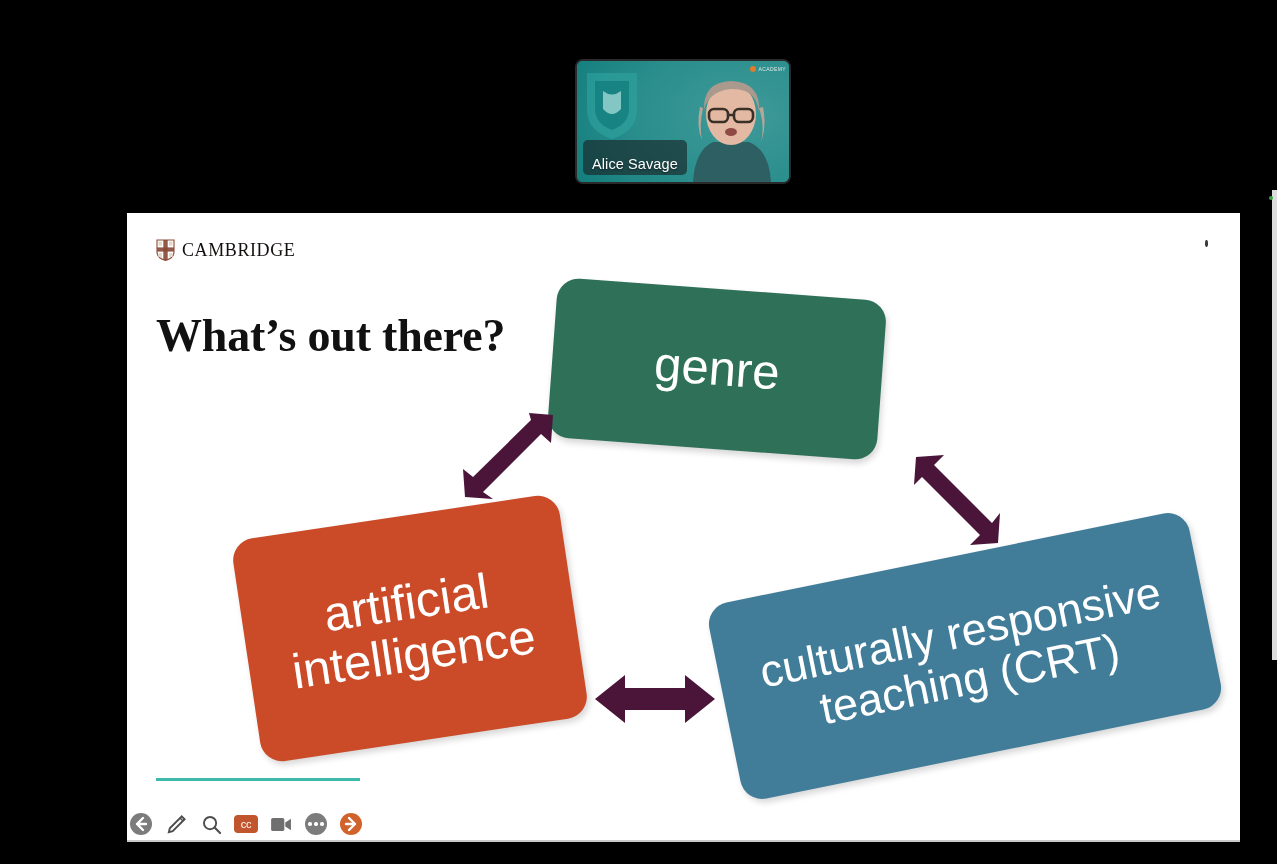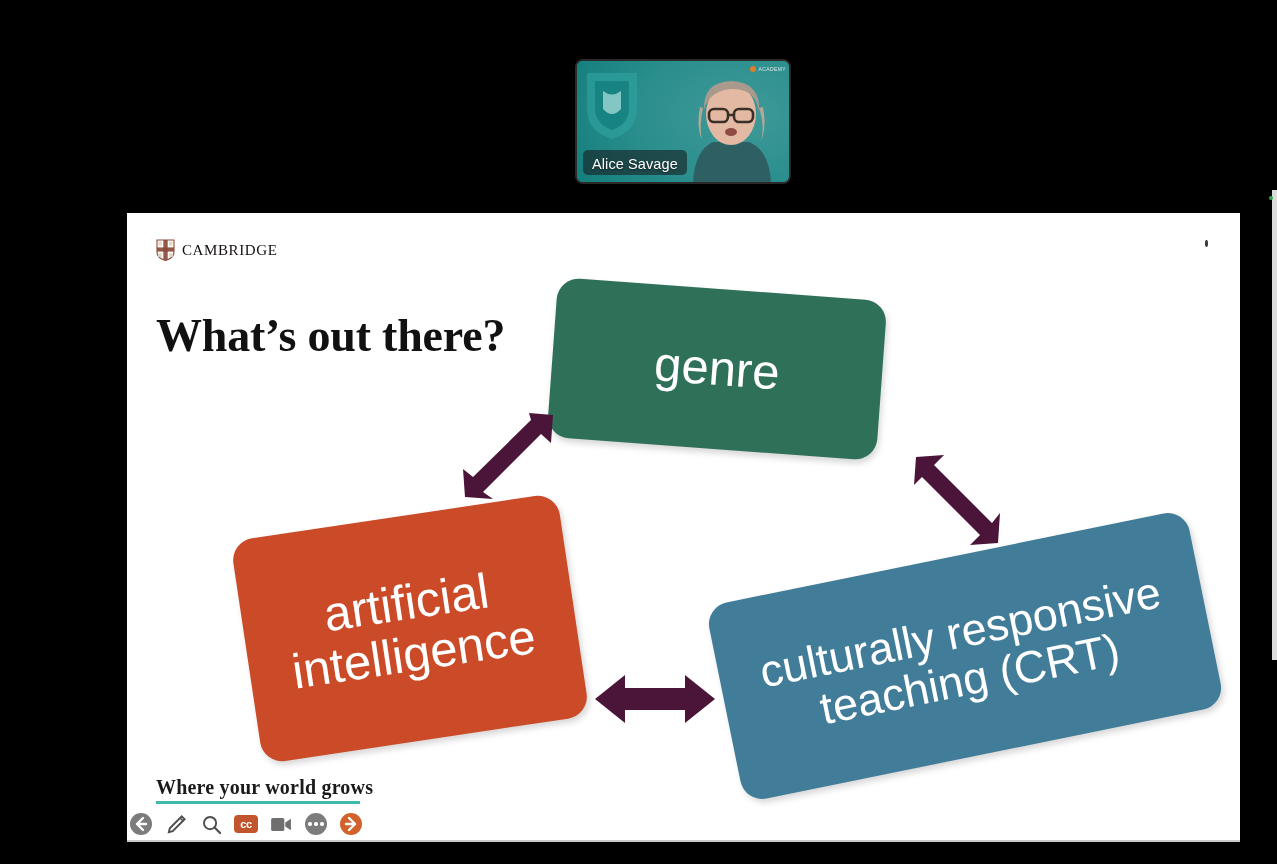--- a/index.html
+++ b/index.html
@@ -65,21 +65,21 @@
   }
   #video-watermark .wm-dot {
     width: 6px; height: 6px;
     border-radius: 50%;
     background: #f07b22;
   }
   #video-name {
     position: absolute;
     left: 6px;
     bottom: 7px;
-    padding: 6px 9px 3px 9px;
+    padding: 16px 9px 3px 9px;
     border-radius: 5px;
     background: rgba(25,32,36,.62);
     color: #ffffff;
     font-size: 14.5px;
     letter-spacing: .1px;
     text-shadow: 0 1px 2px rgba(0,0,0,.55);
     white-space: nowrap;
   }
 
   
@@ -123,21 +123,21 @@
     position: absolute;
     left: 29px;
     top: 26px;
     display: flex;
     align-items: center;
     gap: 7px;
   }
   #cambridge-crest { width: 19px; height: 22px; display: block; }
   #cambridge-wordmark {
     font-family: "Liberation Serif", serif;
-    font-size: 15px;
+    font-size: 18px;
     letter-spacing: .6px;
     color: #14100f;
   }
 
   
   #slide-title {
     position: absolute;
     left: 29px;
     top: 72px;
     font-family: "Liberation Serif", serif;
@@ -250,21 +250,21 @@
   }
   #tb-back   { background: #7c7c7c; }
   #tb-more   { background: #7c7c7c; }
   #tb-next   { background: #d2622b; }
   #tb-cc {
     width: 30px; height: 18px;
     border-radius: 4px;
     background: #c1562e;
     color: #fff;
     font-size: 11px;
-    font-weight: bold;
+    font-weight: normal;
     letter-spacing: -.3px;
     display: flex;
     align-items: center;
     justify-content: center;
     font-family: "Liberation Sans", sans-serif;
   }
   .dots { display: flex; gap: 2.5px; }
   .dots i { width: 3.4px; height: 3.4px; background: #fff; border-radius: 50%; display: block; }
   
   #slide-speck {
@@ -356,21 +356,20 @@
       <svg class="arrow-svg" id="arrow-right" viewBox="0 0 92 100">
         <path d="M4 6 L32 4 L22 14 L80 72 L88 62 L86 92 L58 94 L68 84 L10 26 L2 34 Z" fill="#4a1538"></path>
       </svg>
 
       <svg class="arrow-svg" id="arrow-bottom" viewBox="0 0 120 52">
         <path d="M0 26 L30 2 L30 15 L90 15 L90 2 L120 26 L90 50 L90 37 L30 37 L30 50 Z" fill="#4a1538"></path>
       </svg>
     </div>
 
     <div id="tagline-wrap">
-      <div id="tagline">Where your world grows</div>
       <div id="tagline-rule"></div>
     </div>
 
     <div id="player-toolbar">
 
       <div class="tb-btn">
         <div class="circle-btn" id="tb-back" style="display:flex;align-items:center;justify-content:center;">
           <svg viewBox="0 0 22 22" width="22" height="22">
             <path d="M13 5 L7 11 L13 17 M7 11 H16" stroke="#ffffff" stroke-width="2.4" fill="none" stroke-linecap="round" stroke-linejoin="round"></path>
           </svg>

